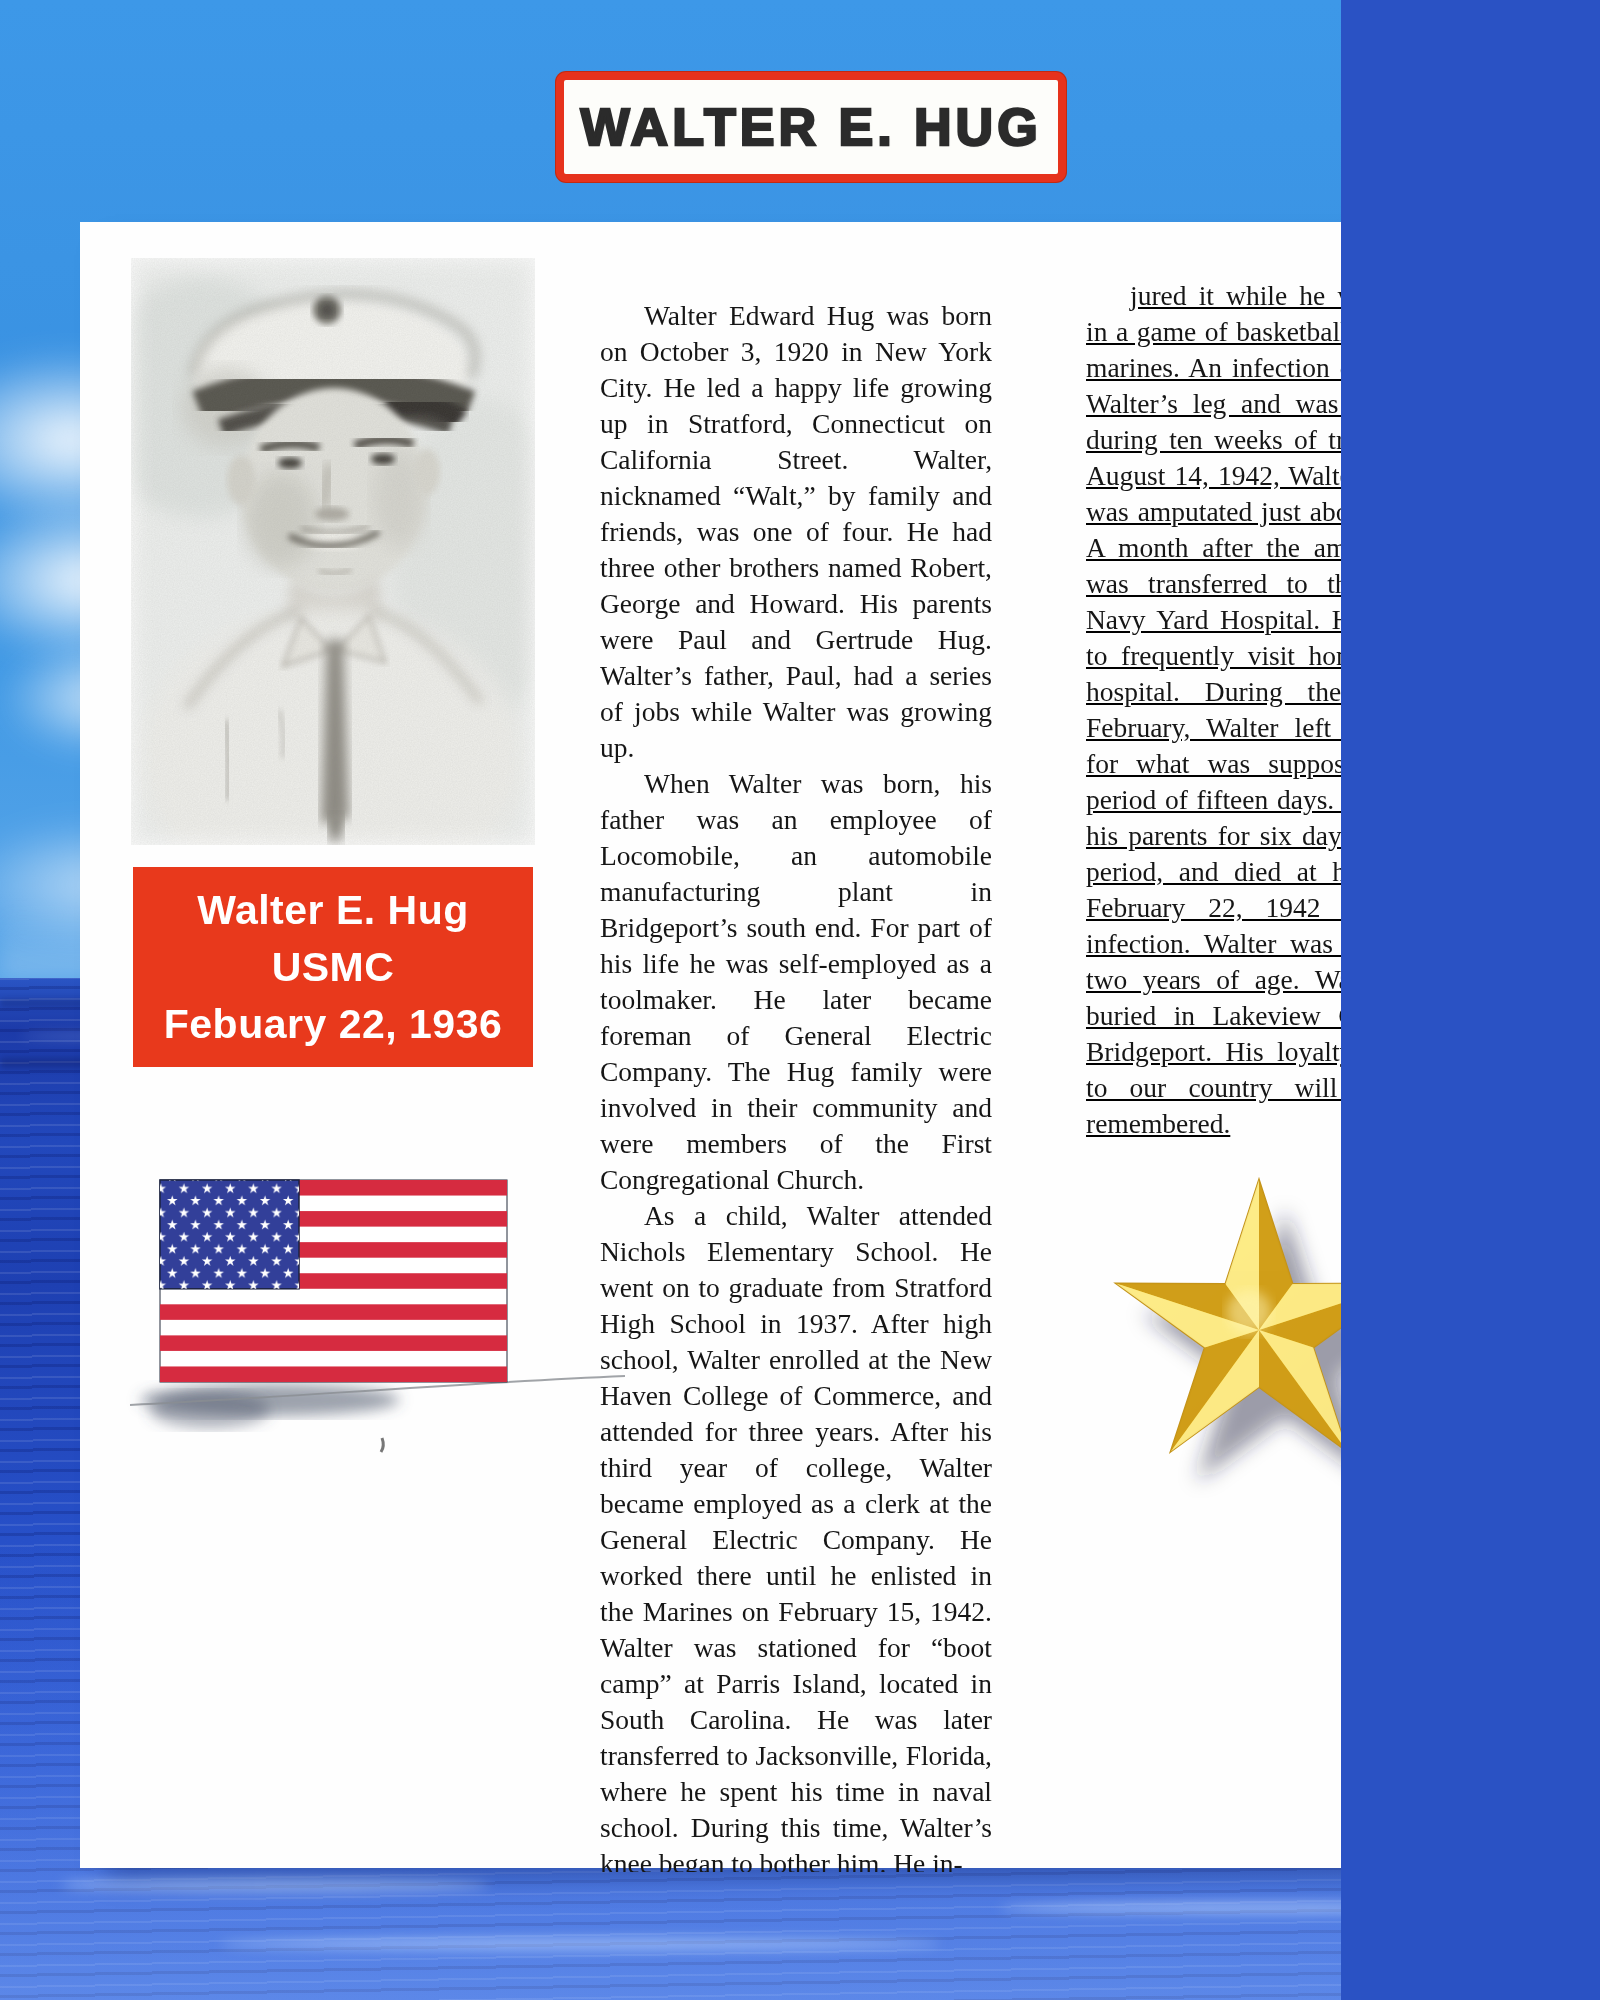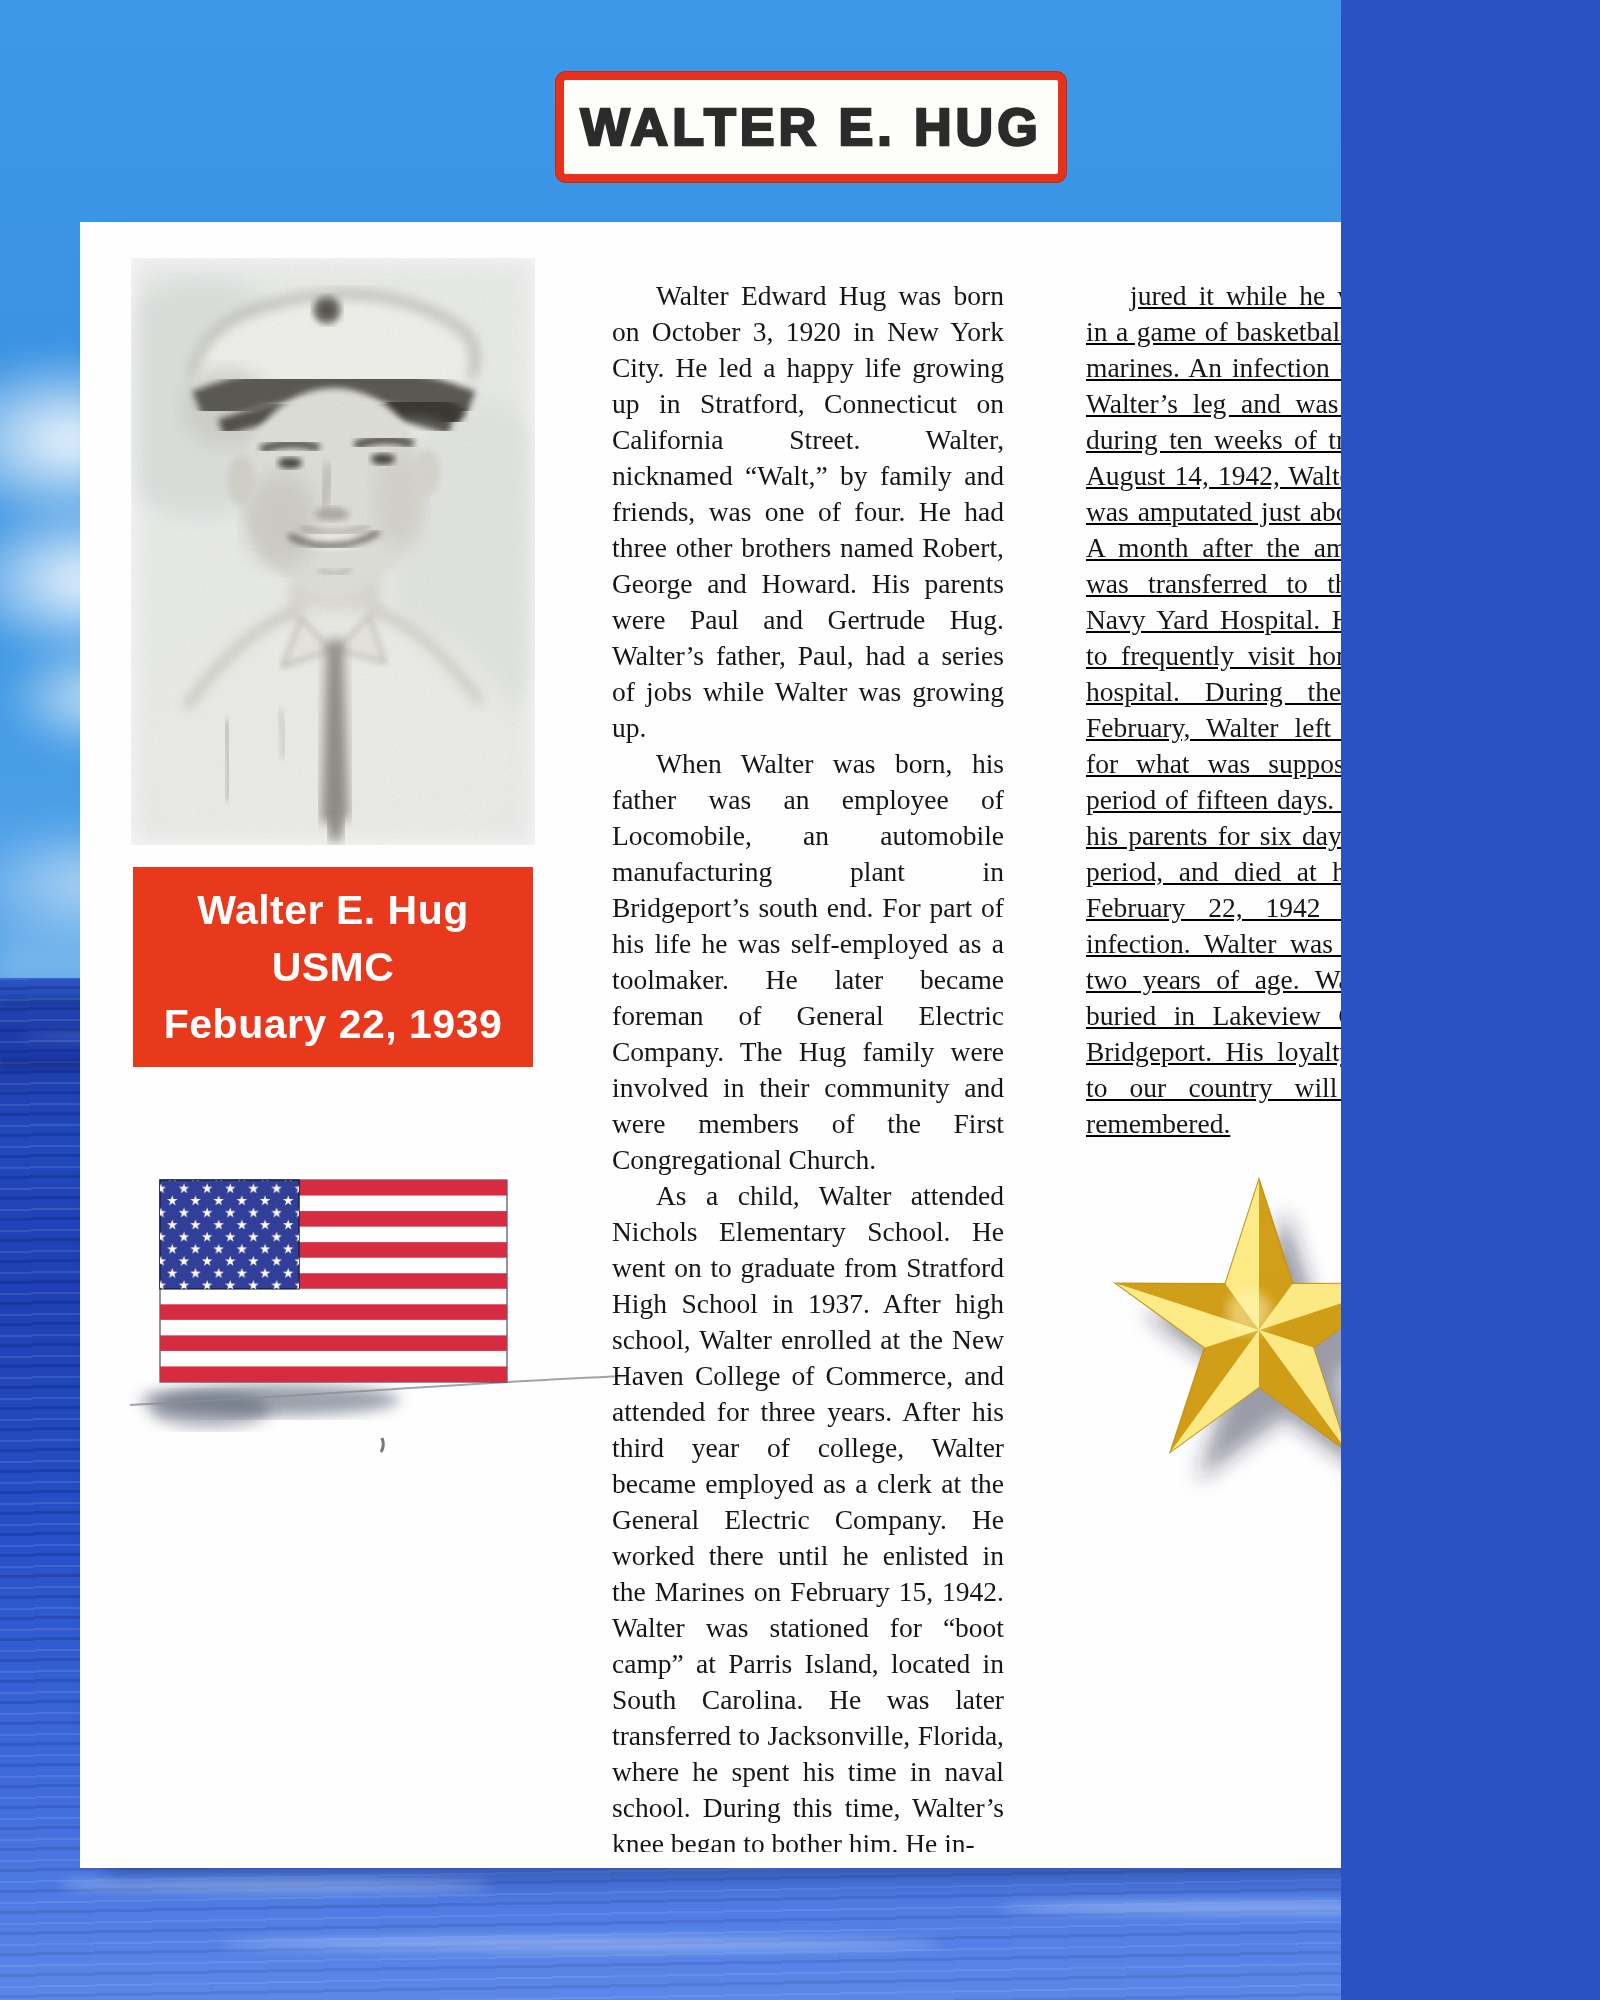--- a/index.html
+++ b/index.html
@@ -44,21 +44,21 @@
   
   .page{position:absolute;left:80px;top:222px;width:1440px;height:1646px;background:#fefefe;
         box-shadow:18px 16px 26px -8px rgba(5,25,95,.4);}
   .photo{position:absolute;left:51px;top:36px;width:404px;height:587px;}
   .infobox{position:absolute;left:53px;top:645px;width:400px;height:200px;background:#e8391c;
            color:#ffffff;display:flex;flex-direction:column;align-items:center;justify-content:center;
            gap:16px;font-weight:700;font-size:41px;line-height:1;letter-spacing:.5px;}
   .flagwrap{position:absolute;left:40px;top:948px;width:520px;height:330px;}
   .starwrap{position:absolute;left:949px;top:878px;width:460px;height:460px;}
   .col{position:absolute;top:56px;overflow:hidden;}
-  .col-left{left:532px;width:392px;height:1574px;}
+  .col-left{left:520px;width:392px;height:1574px;margin-top:20px;}
   .col-right{left:1006px;width:398px;height:1080px;text-decoration:underline;}
   .body-p{margin:0;text-indent:44px;font-family:"Liberation Serif",serif;
           font-size:27.5px;line-height:36px;text-align:justify;color:#161616;}
 </style>
 </head>
 <body>
 
 <div class="scene">
 
   <div class="sky"></div>
@@ -139,21 +139,21 @@
         <path d="M95,462 Q99,505 97,542" stroke="#8f8c84" stroke-width="4" fill="none" filter="url(#pb3)" opacity=".7"></path>
         <path d="M148,452 Q155,478 152,500" stroke="#a09d95" stroke-width="3.5" fill="none" filter="url(#pb3)" opacity=".6"></path>
         <rect x="-14" y="-14" width="432" height="615" fill="none" stroke="#ffffff" stroke-width="34" filter="url(#pb10)" opacity=".9"></rect>
         <rect width="404" height="587" filter="url(#pgrain)" opacity=".5"></rect>
       </svg>
     </div>
 
     <div class="infobox">
       <span>Walter E. Hug</span>
       <span>USMC</span>
-      <span>Febuary 22, 1939</span>
+      <span>Febuary 22, 1936</span>
     </div>
 
     <div class="flagwrap">
       <svg width="520" height="330" viewBox="0 0 520 330">
         <defs>
           <filter id="fb7">
               <feGaussianBlur stdDeviation="7"></feGaussianBlur>
             </filter>
           <polygon id="fstar" points="0,-5.5 1.23,-1.7 5.23,-1.7 2,0.65 3.23,4.45 0,2.1 -3.23,4.45 -2,0.65 -5.23,-1.7 -1.23,-1.7"></polygon>
           <pattern id="fstars" x="0" y="0" width="23.17" height="24.2" patternUnits="userSpaceOnUse">

